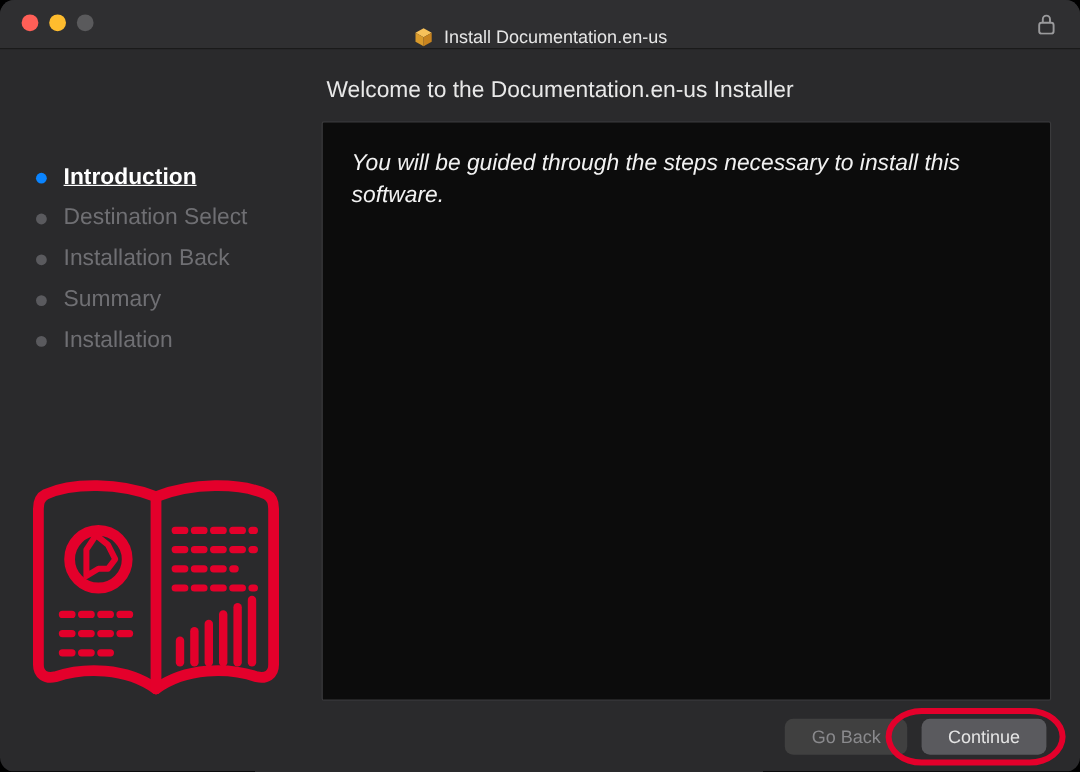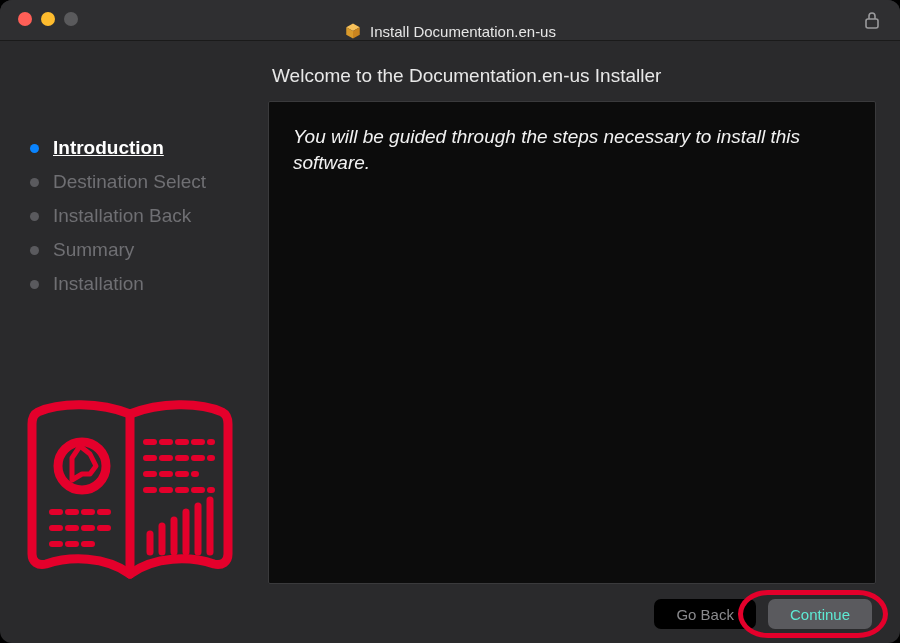--- a/index.html
+++ b/index.html
@@ -146,25 +146,25 @@
     box-sizing: border-box;
     position: relative;
   }
   .btn {
     height: 30px;
     padding: 0 22px;
     border-radius: 7px;
     font-size: 15px;
     border: none;
     background: #5a5a5e;
-    color: #5eead4;
+    color: #e5e5e5;
     cursor: pointer;
   }
   .btn[disabled] {
-    background: #000000;
+    background: #404040;
     color: #8a8a8d;
     cursor: default;
   }
   .continue-highlight {
     position: absolute;
     right: 12px;
     top: 50%;
     transform: translateY(-50%);
     width: 150px;
     height: 48px;

